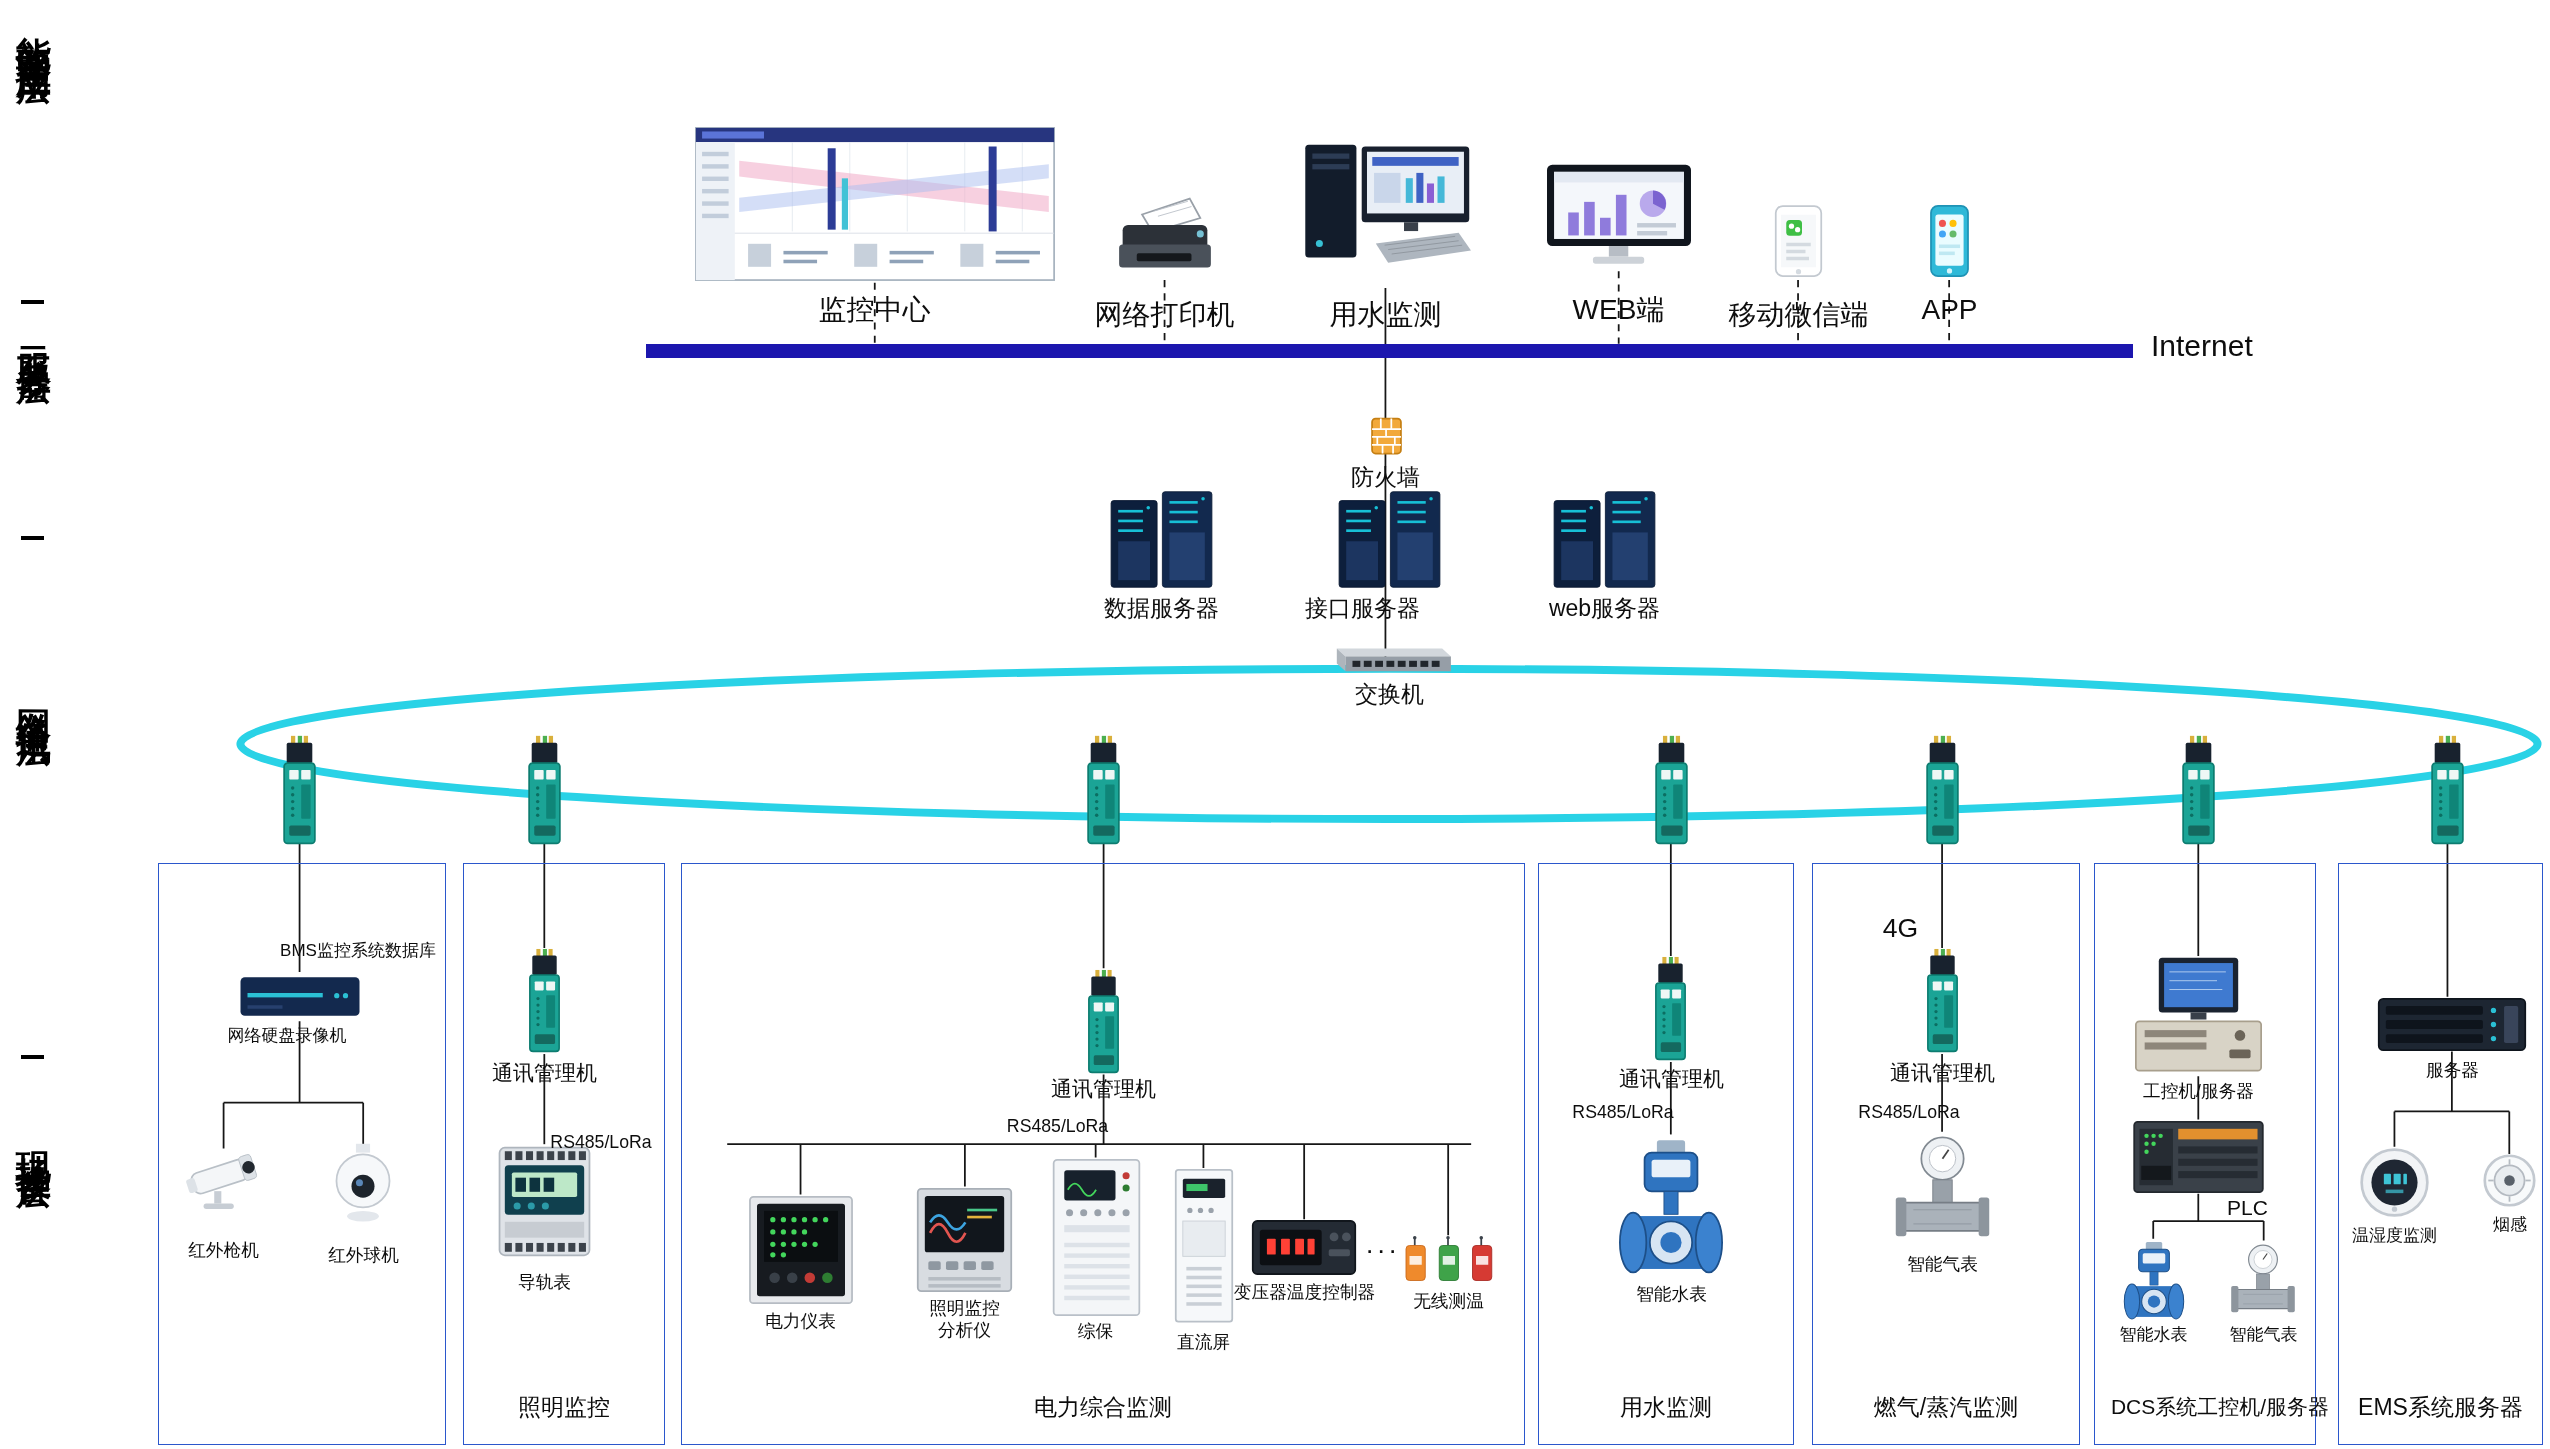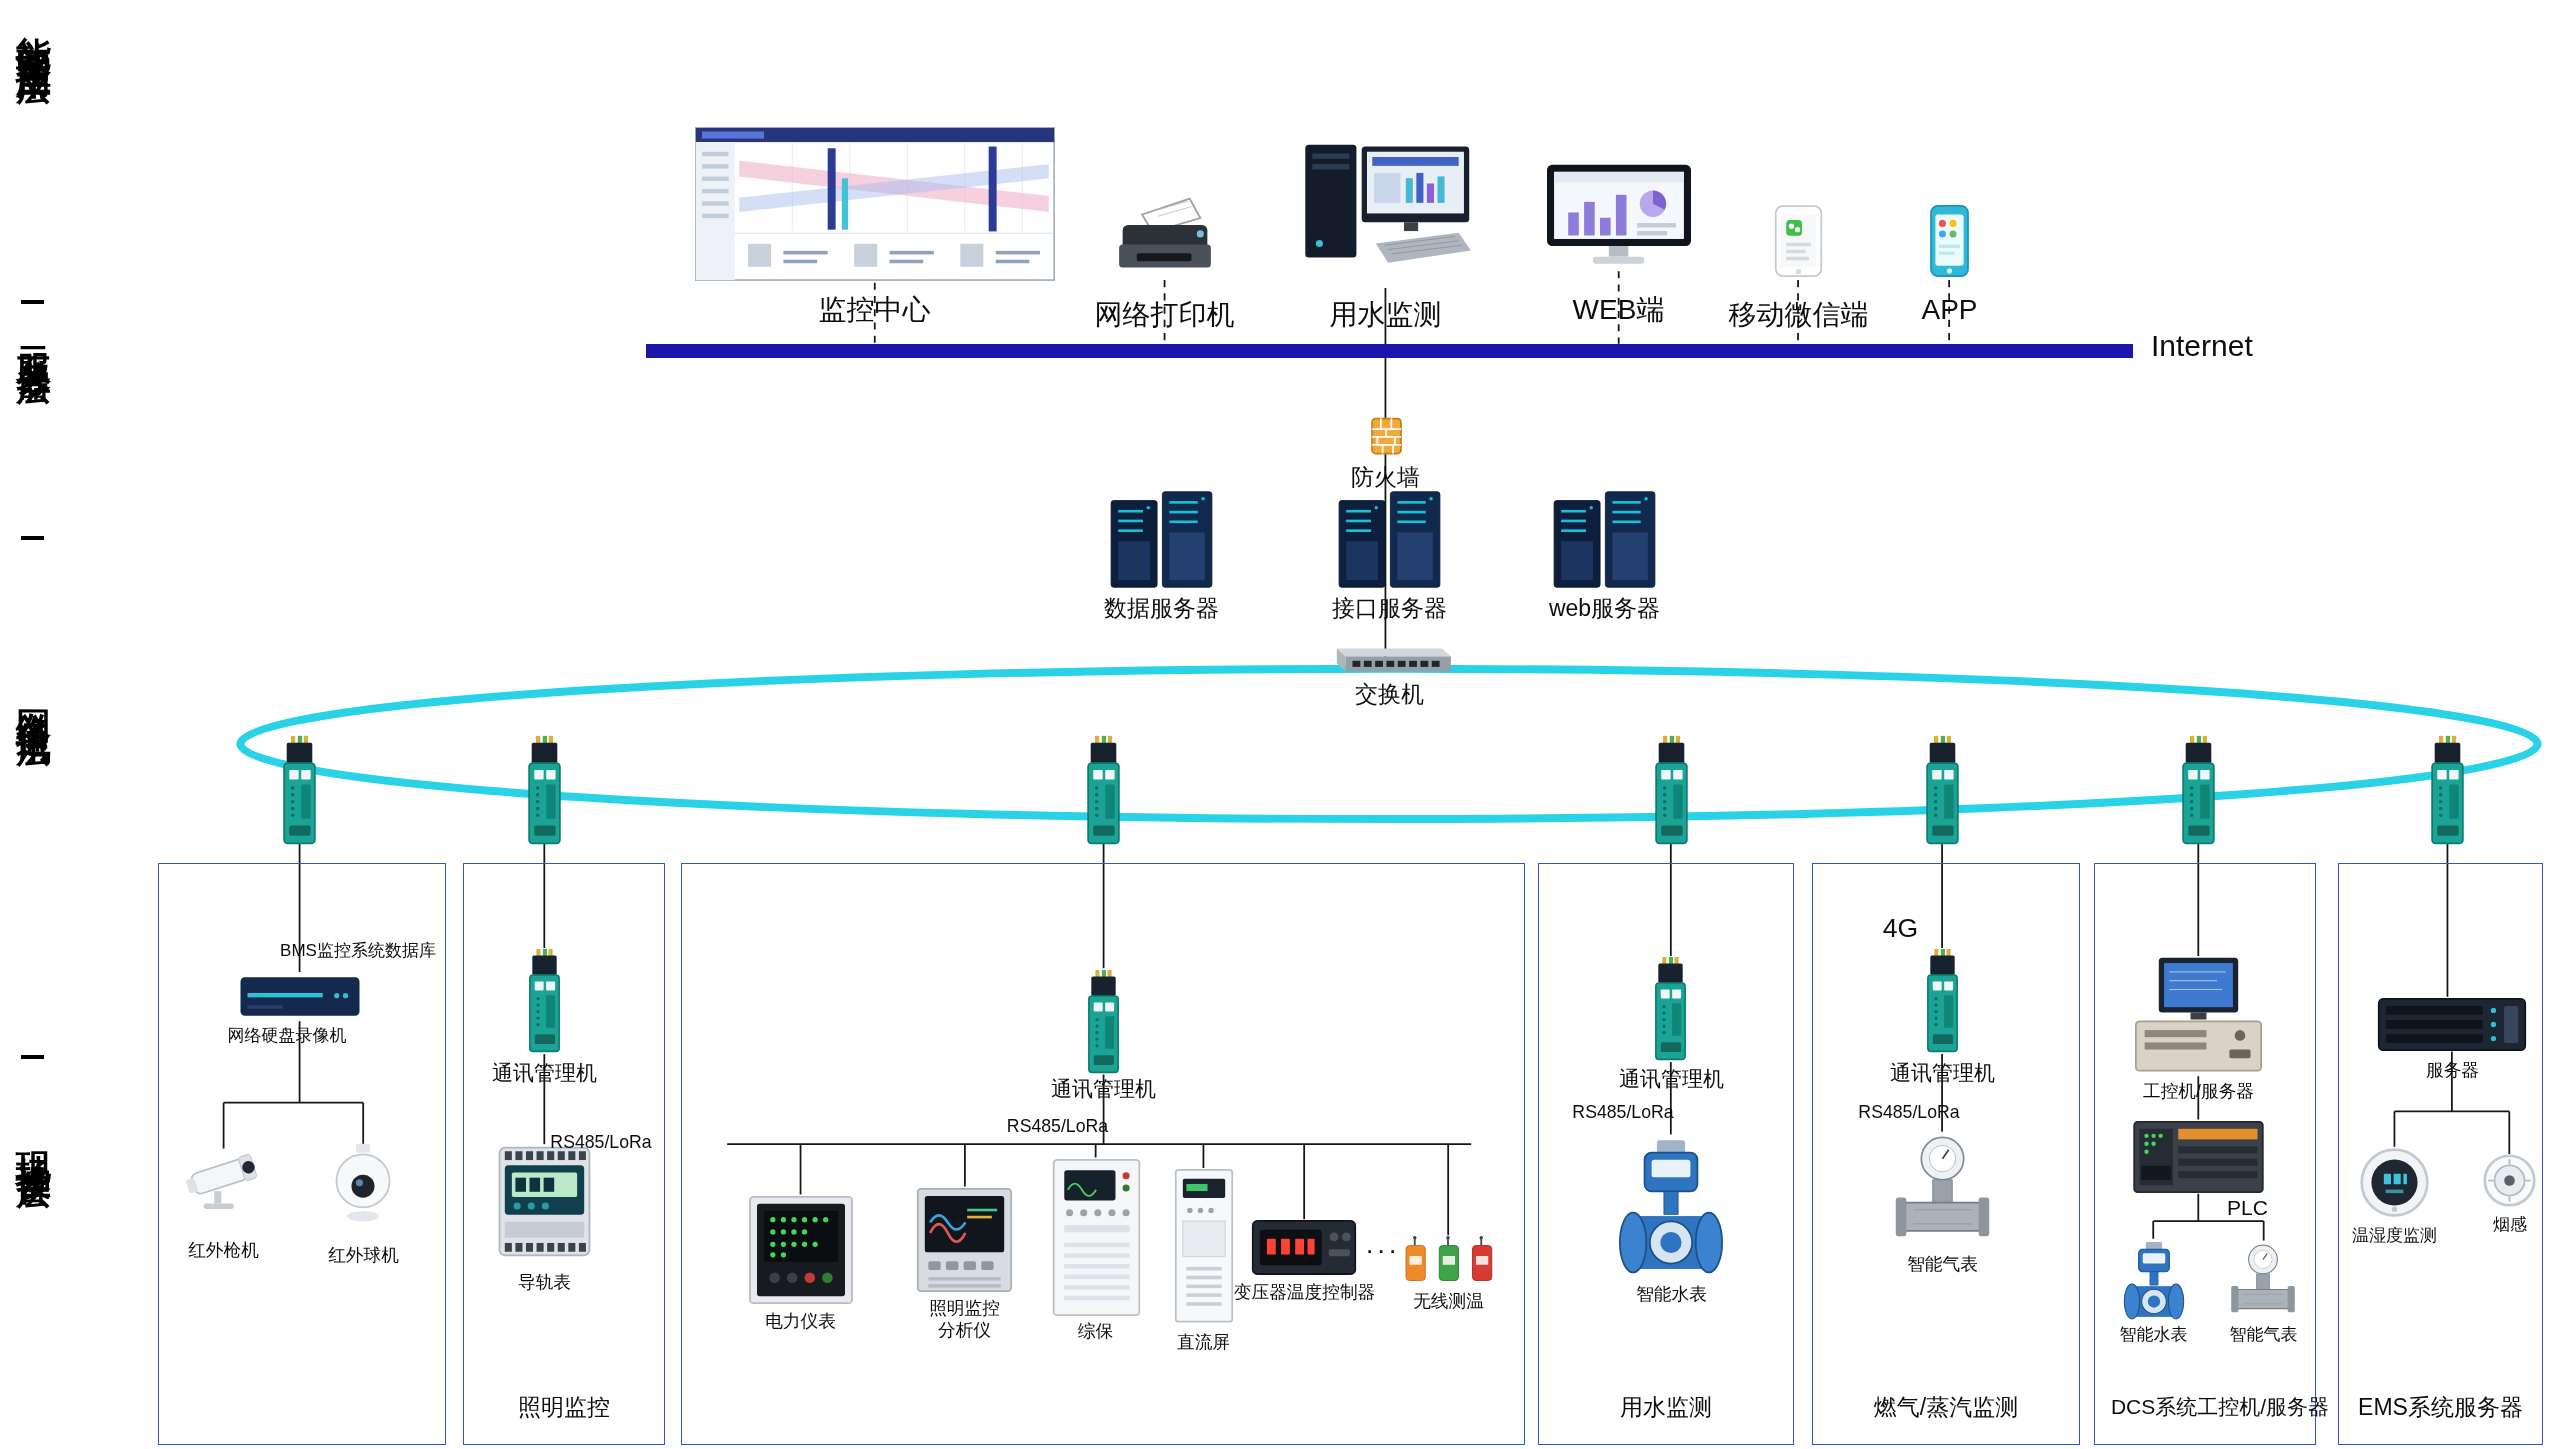--- a/index.html
+++ b/index.html
@@ -581,21 +581,21 @@
         <use href="#i-server"></use>
       </svg>
     </div>
   <div class="lbl b" style="left:1073px;top:594px;width:177px;font-size:23px">数据服务器</div>
 
   <div class="node" style="left:1332px;top:490px;width:115px;height:99px">
       <svg viewBox="0 0 130 112" width="115" height="99">
         <use href="#i-server"></use>
       </svg>
     </div>
-  <div class="lbl b" style="left:1301px;top:594px;width:177px;font-size:23px">接口服务器</div>
+  <div class="lbl b" style="left:1274px;top:594px;width:177px;font-size:23px">接口服务器</div>
 
   <div class="node" style="left:1547px;top:490px;width:115px;height:99px">
       <svg viewBox="0 0 130 112" width="115" height="99">
         <use href="#i-server"></use>
       </svg>
     </div>
   <div class="lbl b" style="left:1516px;top:594px;width:177px;font-size:23px">web服务器</div>
 
   <div class="node" style="left:1327px;top:646px;width:125px;height:27px">
       <svg viewBox="0 0 141 31" width="125" height="27">
@@ -724,20 +724,21 @@
       </svg>
     </div>
   <div class="lbl" style="left:1216px;top:1281px;width:177px;font-size:17.7px">变压器温度控制器</div>
   <div class="lbl b" style="left:1356px;top:1234px;width:53px;font-size:26.5px;letter-spacing:2.7px">···</div>
   <div class="node" style="left:1402px;top:1235px;width:92px;height:49px">
       <svg viewBox="0 0 104 56" width="92" height="49">
         <use href="#i-wireless"></use>
       </svg>
     </div>
   <div class="lbl" style="left:1369px;top:1290px;width:159px;font-size:17.7px">无线测温</div>
+  <div class="lbl b" style="left:681px;top:1393px;width:844px;font-size:23px">电力综合监测</div>
 
   <div class="node" style="left:1652px;top:956px;width:37px;height:106px">
       <svg viewBox="0 0 42 120" width="37" height="106">
         <use href="#i-gateway"></use>
       </svg>
     </div>
   <div class="lbl b" style="left:1583px;top:1066px;width:177px;font-size:21px">通讯管理机</div>
   <div class="lbl" style="left:1561px;top:1101px;width:124px;font-size:17.7px">RS485/LoRa</div>
   <div class="node" style="left:1618px;top:1135px;width:106px;height:141px">
       <svg viewBox="0 0 120 160" width="106" height="141">

